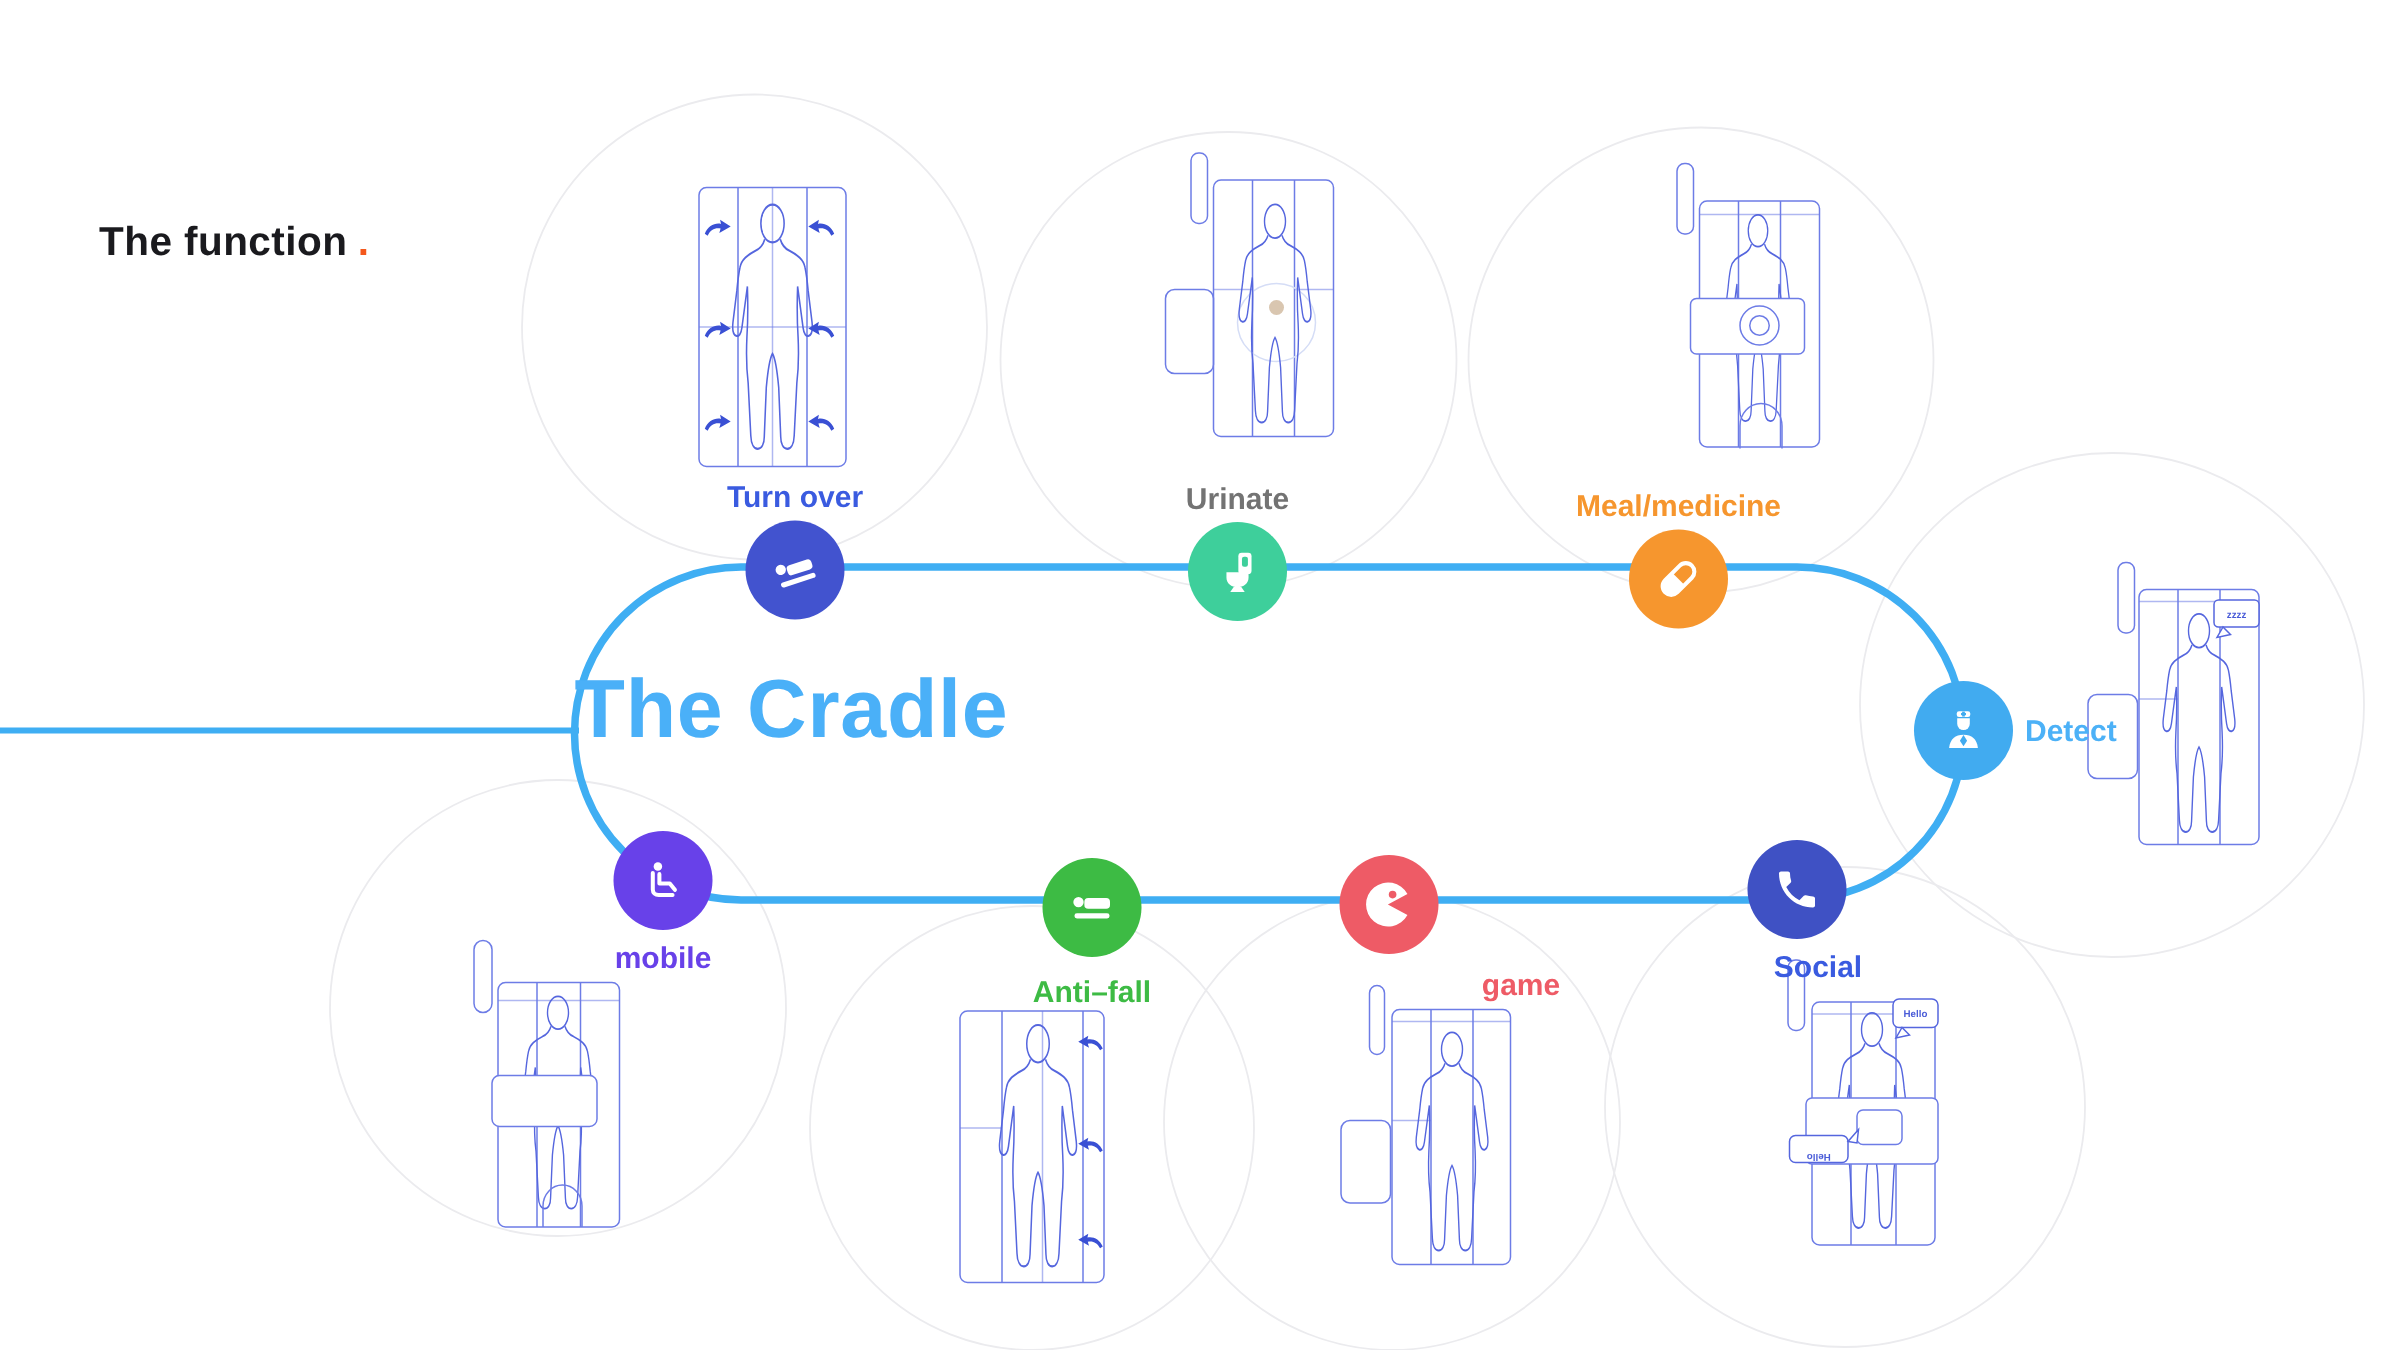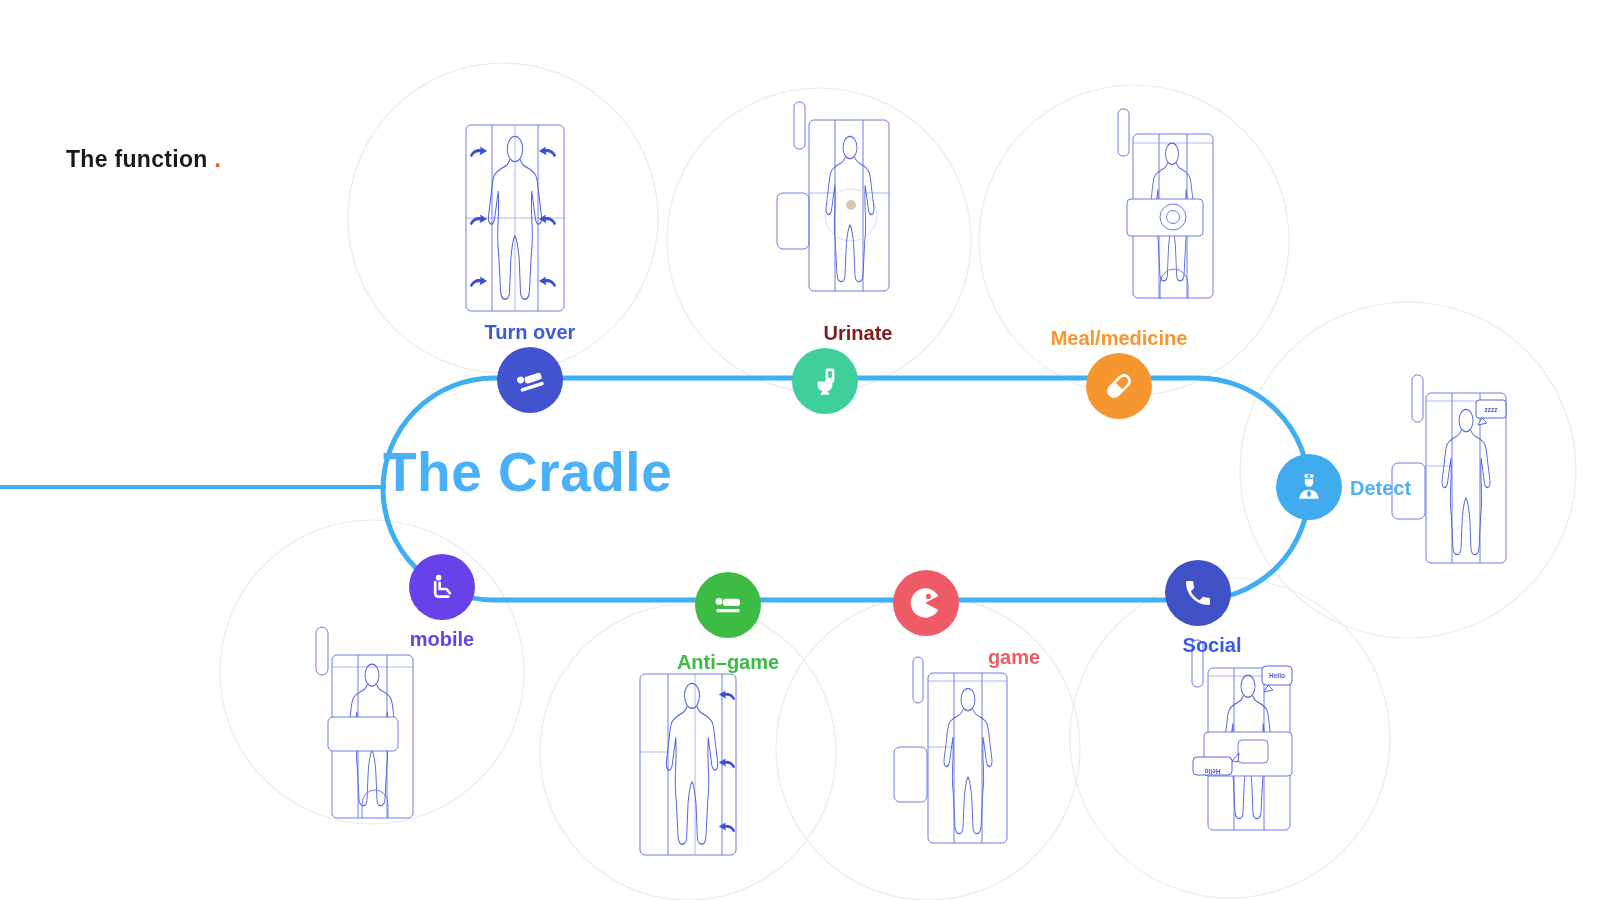--- a/index.html
+++ b/index.html
@@ -1,32 +1,32 @@
 <!DOCTYPE html>
 <html><head>
 <meta charset="utf-8">
 <style>
   html,body{margin:0;padding:0;background:#fff;}
   .canvas{position:relative;width:1600px;height:900px;background:#ffffff;overflow:hidden;
           font-family:"Liberation Sans",sans-serif;}
   svg{display:block;}
   .backdrop{position:absolute;left:0;top:0;}
-  .page-title{position:absolute;left:66px;top:146px;font-size:23px;font-weight:700;color:#1a1a1e;
+  .page-title{position:absolute;left:66px;top:146px;font-size:27px;font-weight:700;color:#1a1a1e;
               letter-spacing:.3px;}
   .page-title .dot{color:#f4581c;margin-left:7px;font-weight:700;}
   .center-title{position:absolute;left:383px;top:440px;width:926px;text-align:left;
                 font-size:55px;font-weight:700;color:#4ab0f8;letter-spacing:.5px;}
   .feature{position:absolute;width:66px;height:66px;}
   .icon-circle{width:66px;height:66px;border-radius:50%;display:flex;align-items:center;justify-content:center;}
   .feature-label{position:absolute;font-size:20px;font-weight:600;white-space:nowrap;}
   .lbl-above{left:50%;top:-26px;transform:translateX(-50%);}
   .lbl-below{left:50%;top:74px;transform:translateX(-50%);}
   
   .c-turnover{background:#4253cf;} .t-turnover{color:#3a5be0;}
-  .c-urinate{background:#3ecf9b;}  .t-urinate{color:#7f1d1d;margin-left:33px;}
+  .c-urinate{background:#3ecf9b;}  .t-urinate{color:#737373;}
   .c-meal{background:#f6962e;}     .t-meal{color:#f6962e;}
   .c-detect{background:#41abf0;}   .t-detect{color:#4cb1f7;}
   .c-social{background:#3f51c4;}   .t-social{color:#3a5be0;}
   .c-game{background:#ee5b66;}     .t-game{color:#ee5b66;}
   .c-antifall{background:#3dbb44;} .t-antifall{color:#3dbb44;}
   .c-mobile{background:#6841e9;}   .t-mobile{color:#6841e9;}
   
   .bed{position:absolute;}
   .frame{fill:none;stroke:#6d7ce6;stroke-width:1;}
   .framew{fill:#fff;stroke:#6d7ce6;stroke-width:1;}
@@ -277,21 +277,21 @@
   <div class="feature" style="left:695px;top:572px;">
     <div class="icon-circle c-antifall">
       <svg width="36" height="36" viewBox="0 0 24 24">
         <g fill="#fff">
           <circle cx="6" cy="9.6" r="2.3"></circle>
           <rect x="8.6" y="7.8" width="11.4" height="4.8" rx="1.7"></rect>
           <rect x="4.2" y="14.6" width="15.6" height="2.3" rx="1.1"></rect>
         </g>
       </svg>
     </div>
-    <div class="feature-label lbl-below t-antifall" style="top:79px;">Anti–game</div>
+    <div class="feature-label lbl-below t-antifall" style="top:79px;">Anti–fall</div>
   </div>
 
   <div class="feature" style="left:409px;top:554px;">
     <div class="icon-circle c-mobile">
       <svg width="34" height="34" viewBox="0 0 24 24">
         <circle cx="9.6" cy="5.4" r="2" fill="#fff"></circle>
         <path d="M7.2,8.5 V16.2 C7.2,17.8 8.3,18.8 10,18.8 H16.5" fill="none" stroke="#fff" stroke-width="1.9" stroke-linecap="round"></path>
         <path d="M10.3,9 V13.4 H15.2 L17.6,16.4" fill="none" stroke="#fff" stroke-width="1.9" stroke-linecap="round" stroke-linejoin="round"></path>
       </svg>
     </div>

